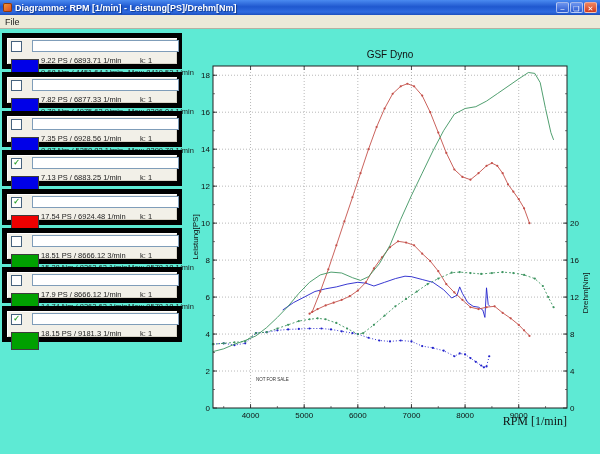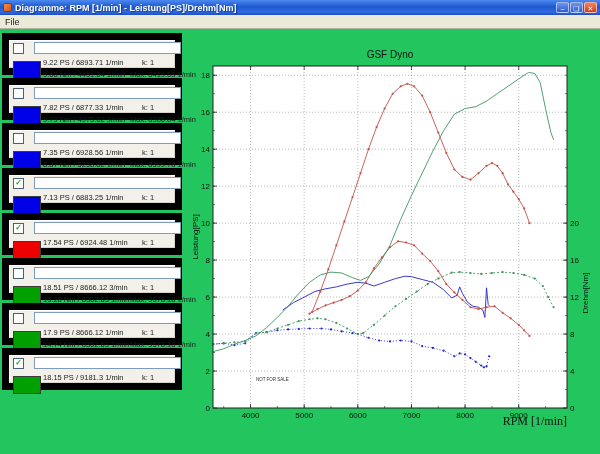--- a/index.html
+++ b/index.html
@@ -1,16 +1,16 @@
 <!DOCTYPE html>
 <html><head>
 <meta charset="utf-8">
 <style>
   html,body{margin:0;padding:0;}
-  .window{position:relative;width:600px;height:454px;background:#22c55e;
+  .window{position:relative;width:600px;height:454px;background:#5eead4;
     font-family:"Liberation Sans",sans-serif;overflow:hidden;
     -webkit-font-smoothing:antialiased;}
   
   .titlebar{position:absolute;top:0;left:0;right:0;height:15px;
     background:linear-gradient(180deg,#4a8af0 0%,#1f58cf 45%,#2f6be0 80%,#1c4fbe 100%);
     display:flex;align-items:center;gap:3px;padding:0 3px;box-sizing:border-box;}
   .app-icon{width:9px;height:9px;border-radius:2px;
     background:linear-gradient(135deg,#f6a13c,#d8401e);box-shadow:0 0 0 1px #8a3a10 inset;}
   .title{color:#fff;font-size:9px;font-weight:bold;white-space:nowrap;
     text-shadow:1px 1px 1px #123a8a;}
@@ -21,22 +21,22 @@
   .wbtn.blue{background:linear-gradient(180deg,#6f96ee,#2a5ad0);}
   .wbtn.red{background:linear-gradient(180deg,#f0865f,#d03a1e);}
   
   .menubar{position:absolute;top:15px;left:0;right:0;height:13px;background:#ece9d8;
     border-bottom:1px solid #b5b1a2;font-size:9px;color:#222;display:flex;align-items:center;}
   .menu-item{padding:0 5px;}
   
   .main{position:absolute;top:28px;left:0;right:0;bottom:0;}
   
   .runs{position:absolute;left:2px;top:5px;width:180px;}
-  .run-panel{position:relative;height:42px;margin-bottom:3px;background:#f2f0e8;
-    border:7px solid #000000;box-shadow:1px 1px 0 #fff inset, -1px -1px 0 #d8d4c8 inset;
+  .run-panel{position:relative;height:36px;margin-bottom:3px;background:#f2f0e8;
+    border:5px solid #000000;box-shadow:1px 1px 0 #fff inset, -1px -1px 0 #d8d4c8 inset;
     box-sizing:border-box;}
   .cb{position:absolute;left:4px;top:3px;width:9px;height:9px;background:#fff;
     border:1px solid #46627e;font-size:8px;line-height:8px;text-align:center;
     color:#2aa02a;font-weight:bold;}
   .run-name{position:absolute;left:25px;top:2px;width:147px;height:12px;background:#fff;
     border:1px solid #7f9db9;font-size:8px;padding:0 2px;box-sizing:border-box;
     font-family:"Liberation Sans",sans-serif;}
   .swatch{position:absolute;left:4px;top:21px;width:26px;height:16px;border:1px solid #3c3c3c;}
   .row{position:absolute;left:0;right:2px;height:9px;font-size:7.5px;color:#1c1c1c;}
   .r1{top:18px}.r2{top:30px}

